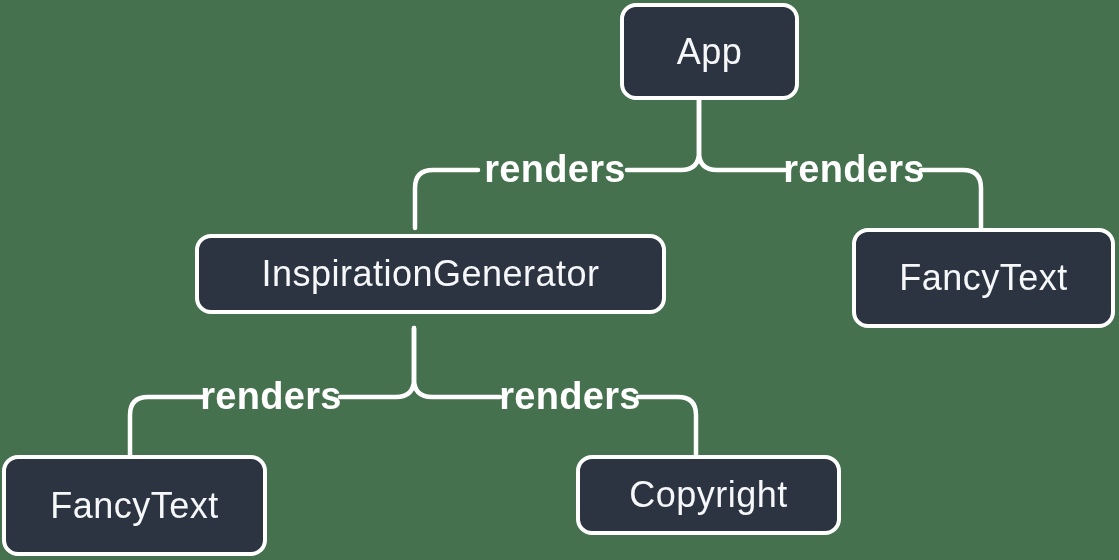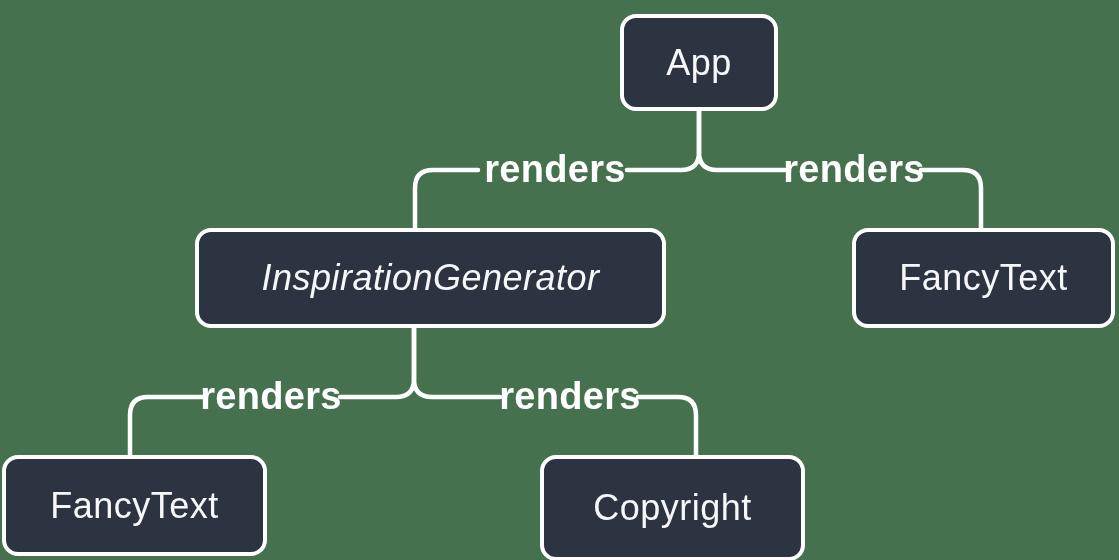--- a/index.html
+++ b/index.html
@@ -38,25 +38,25 @@
     border-radius: 16px;
     color: var(--node-text);
     display: flex;
     align-items: center;
     justify-content: center;
     font-size: 36px;
     font-weight: 400;
     letter-spacing: 0.5px;
     white-space: nowrap;
   }
-  .node-app                  { left: 620px; top: 14px;   width: 158px; height: 97px;  }
-  .node-inspiration-generator{ left: 195px; top: 228px; width: 471px; height: 100px; font-style: italic; }
+  .node-app                  { left: 620px; top: 3px;   width: 179px; height: 97px;  }
+  .node-inspiration-generator{ left: 195px; top: 234px; width: 471px; height: 80px; }
   .node-fancy-text-top       { left: 852px; top: 228px; width: 263px; height: 100px; }
   .node-fancy-text-bottom    { left: 2px;   top: 455px; width: 265px; height: 101px; }
-  .node-copyright            { left: 540px; top: 455px; width: 265px; height: 106px; }
+  .node-copyright            { left: 576px; top: 455px; width: 265px; height: 80px; }
   .edge-label {
     position: absolute;
     transform: translate(-50%, -50%);
     color: var(--edge-label-text);
     font-size: 38px;
     font-weight: 600;
     letter-spacing: 0.3px;
     white-space: nowrap;
   }
   .edge-label-0 { left: 555px; top: 169px; }

